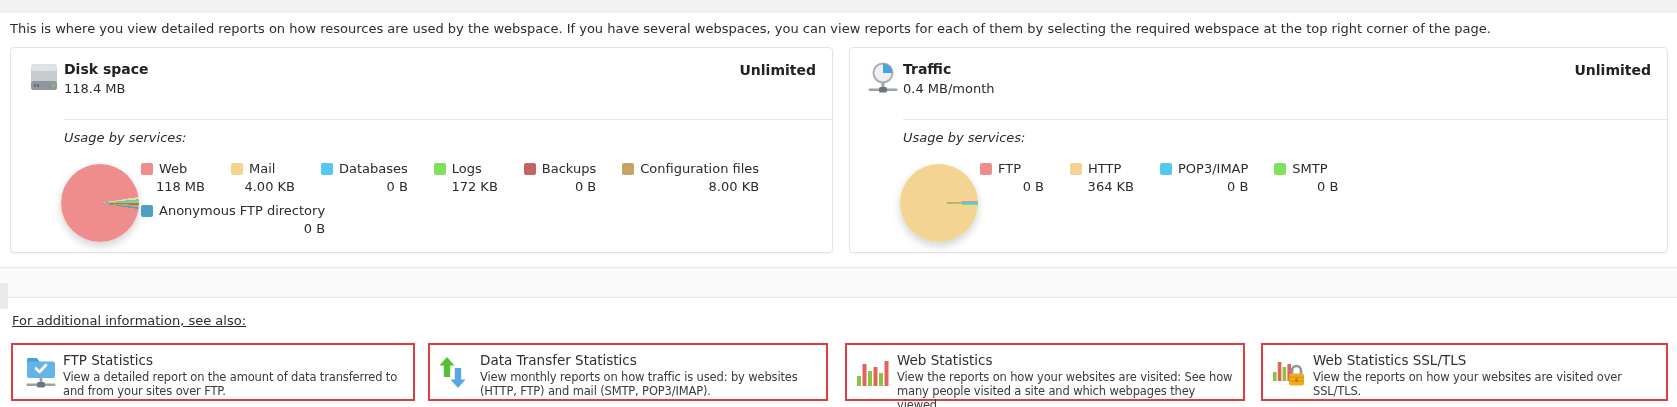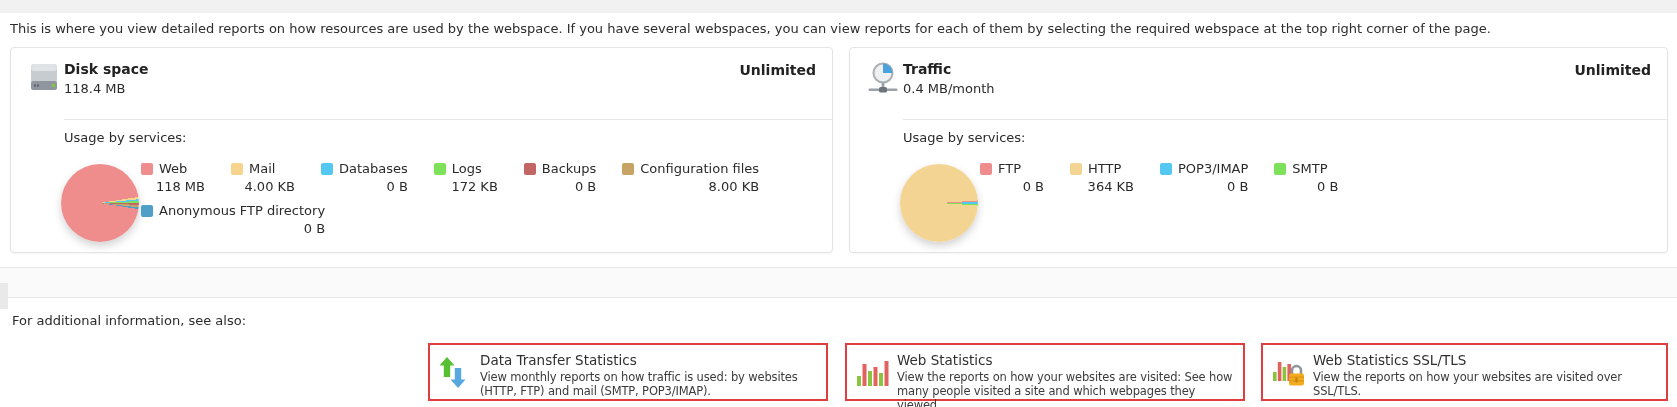--- a/index.html
+++ b/index.html
@@ -9,38 +9,38 @@
   .intro{position:absolute;left:10px;top:21px;font-size:13px;white-space:nowrap;color:#2c2c2c;}
 
   
   .card{position:absolute;top:47px;height:206px;background:#fff;border:1px solid #e4e4e4;
         border-radius:4px;box-shadow:0 1px 2px rgba(0,0,0,.04);box-sizing:border-box;}
   .card-icon{position:absolute;left:17px;top:13px;width:32px;height:36px;}
   .card-title{position:absolute;left:53px;top:13px;font-size:14px;font-weight:bold;color:#222;text-align:center;}
   .card-value{position:absolute;left:53px;top:33px;font-size:13px;color:#2b2b2b;}
   .card-limit{position:absolute;right:16px;top:14px;font-size:14px;font-weight:600;color:#222;}
   .card-divider{position:absolute;left:53px;right:0;top:71px;height:1px;background:#e6e6e6;}
-  .usage-label{position:absolute;left:53px;top:82px;font-size:13px;color:#2b2b2b;}
+  .usage-label{position:absolute;left:53px;top:82px;font-size:13px;color:#2b2b2b;font-style:italic;}
   .pie{position:absolute;left:50px;top:116px;width:78px;height:78px;border-radius:50%;
        box-shadow:0 4px 8px rgba(0,0,0,.18);}
   .legend{position:absolute;left:130px;top:113px;right:10px;display:flex;flex-wrap:wrap;
           column-gap:26px;row-gap:9px;align-content:flex-start;text-align:right;}
   .legend-item{font-size:13px;min-width:64px;}
   .l-top{display:flex;align-items:center;gap:6px;}
   .swatch{width:12px;height:12px;border-radius:2px;flex:0 0 auto;}
   .l-label{white-space:nowrap;color:#2b2b2b;}
   .l-value{margin-left:8px;margin-top:3px;color:#2b2b2b;white-space:nowrap;}
 
   
   .hr1{position:absolute;left:0;top:267px;width:100%;height:1px;background:#e7e7e7;}
   .band{position:absolute;left:0;top:268px;width:100%;height:29px;background:#fafafa;}
   .hr2{position:absolute;left:0;top:297px;width:100%;height:1px;background:#e7e7e7;}
   .left-tab{position:absolute;left:0;top:283px;width:8px;height:26px;background:#e9e9e9;}
 
-  .see-also{position:absolute;left:12px;top:313px;font-size:13px;color:#2c2c2c;}
+  .see-also{position:absolute;left:12px;top:313px;font-size:13px;color:#2c2c2c;text-decoration:underline;}
 
   
   .tile{position:absolute;top:343px;height:58px;box-sizing:border-box;border:2px solid #df3e3e;
         background:#fff;cursor:pointer;}
   .tile-icon{position:absolute;left:11px;top:7px;width:36px;height:42px;}
   .tile-title{position:absolute;left:50px;top:7px;font-size:13.5px;color:#2f2f2f;white-space:nowrap;}
   .tile-desc{position:absolute;left:50px;top:25px;right:6px;font-size:11.5px;line-height:14px;
              color:#3b3b3b;letter-spacing:-0.15px;}
 </style>
 </head>
@@ -170,20 +170,34 @@
       </div>
   </div>
 
   <div class="hr1"></div>
   <div class="band"></div>
   <div class="hr2"></div>
   <div class="left-tab"></div>
 
   <div class="see-also">For additional information, see also:</div>
 
+  <div class="tile" style="left:11px;width:404px;">
+    <div class="tile-icon">
+      <svg width="34" height="40" viewBox="0 0 34 40">
+        <path d="M3 8 a2 2 0 0 1 2-2 h7.5 l3 3.5 H29 a2 2 0 0 1 2 2 v12.5 a2 2 0 0 1-2 2 H5 a2 2 0 0 1-2-2 Z" fill="#63b5e5"></path>
+        <path d="M3 8 a2 2 0 0 1 2-2 h7.5 l3 3.5 H3 Z" fill="#4aa0d6"></path>
+        <path d="M12 16.5 l3.5 3.5 6.5-7" stroke="#ffffff" stroke-width="2.6" fill="none" stroke-linecap="round" stroke-linejoin="round"></path>
+        <rect x="15.6" y="26" width="2.8" height="5.5" fill="#9aa1a8"></rect>
+        <rect x="2.5" y="31.5" width="29" height="2.6" rx="1.3" fill="#9aa1a8"></rect>
+        <rect x="13" y="30" width="8" height="5.6" rx="1.6" fill="#6d747b"></rect>
+      </svg>
+    </div>
+    <div class="tile-title">FTP Statistics</div>
+    <div class="tile-desc">View a detailed report on the amount of data transferred to and from your sites over FTP.</div>
+  </div>
 
   <div class="tile" style="left:428px;width:400px;">
     <div class="tile-icon" style="left:8px;top:10px;">
       <svg width="30" height="36" viewBox="0 0 30 36">
         <path d="M9 2 L16.5 10.5 H12.2 V22 H5.8 V10.5 H1.5 Z" fill="#56bf32"></path>
         <path d="M20 33 L12.5 24.5 H16.8 V13 H23.2 V24.5 H27.5 Z" fill="#57a8de"></path>
       </svg>
     </div>
     <div class="tile-title">Data Transfer Statistics</div>
     <div class="tile-desc">View monthly reports on how traffic is used: by websites (HTTP, FTP) and mail (SMTP, POP3/IMAP).</div>

